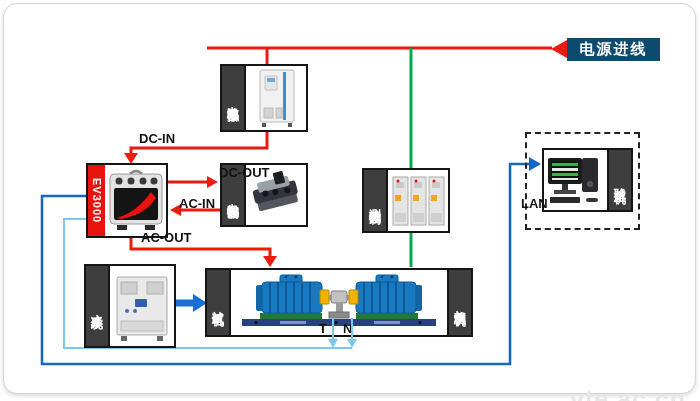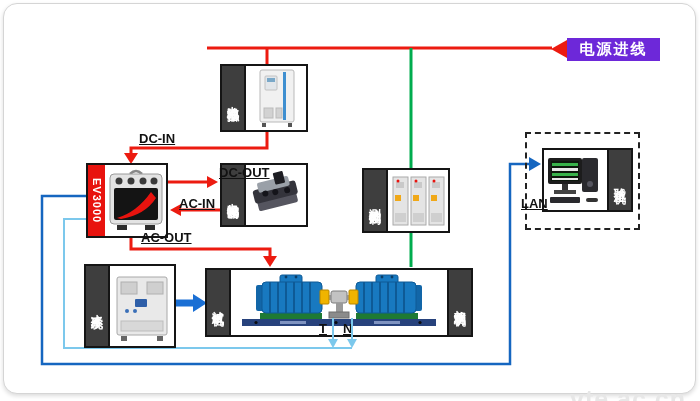--- a/index.html
+++ b/index.html
@@ -22,22 +22,22 @@
   .strip.right { border-left:2px solid #151515; }
   .strip.left  { border-right:2px solid #151515; }
   .strip.red   { background:#e8130e; flex:0 0 17px; text-orientation:mixed;
                  font-size:11px; letter-spacing:1px; }
   .imgarea { flex:1; display:flex; align-items:center; justify-content:center;
              background:#ffffff; overflow:hidden; }
   .dashed { position:absolute; border:2px dashed #222; background:transparent;
             z-index:2; }
 
   .lbl { position:absolute; z-index:3; font-size:13px; font-weight:600;
-         color:#111; white-space:nowrap;text-decoration:underline; }
-  .powerlbl { position:absolute; z-index:3; background:#6d28d9; color:#fff;
+         color:#111; white-space:nowrap; }
+  .powerlbl { position:absolute; z-index:3; background:#0c4a6e; color:#fff;
               font-size:15px; font-weight:bold; display:flex; align-items:center;
               justify-content:center; letter-spacing:2px; }
   .watermark { position:absolute; z-index:5; font-size:25px; font-weight:bold;
                color:#e7e7e7; letter-spacing:1px;margin-top:28px; }
 </style>
 </head>
 <body>
 
 
 

